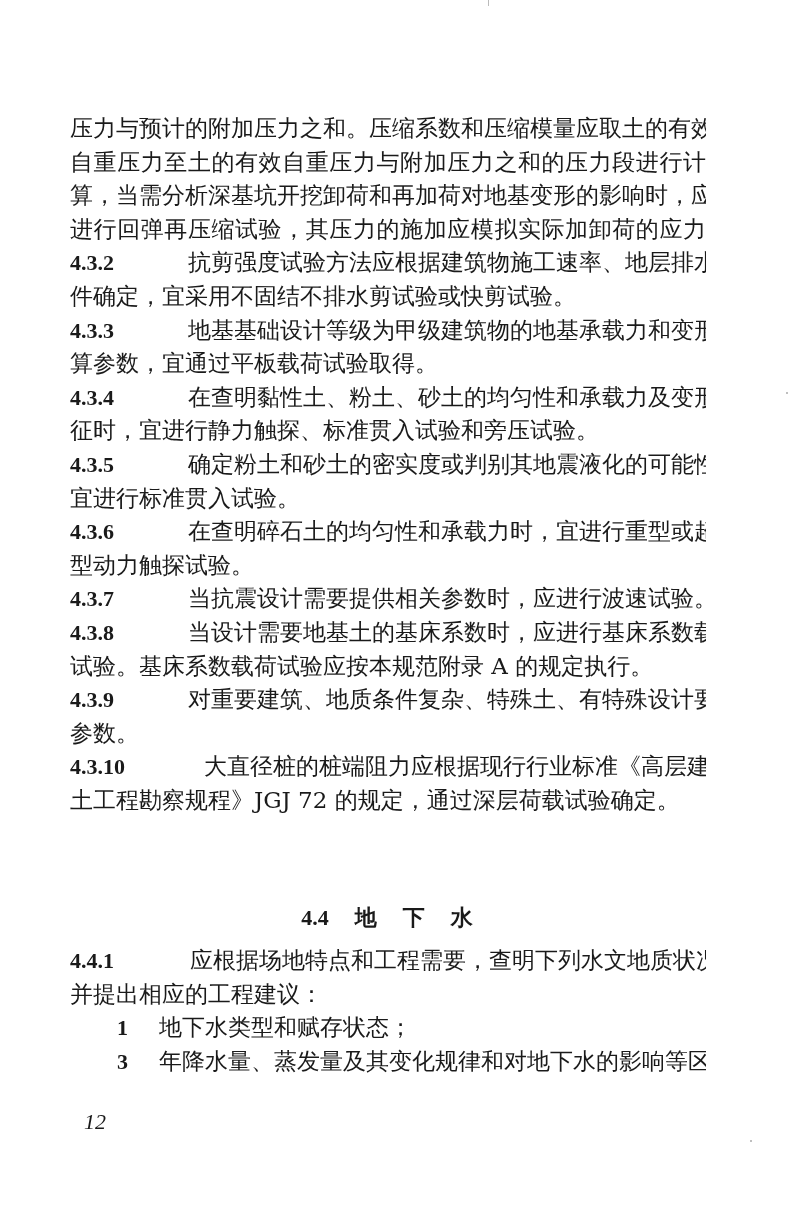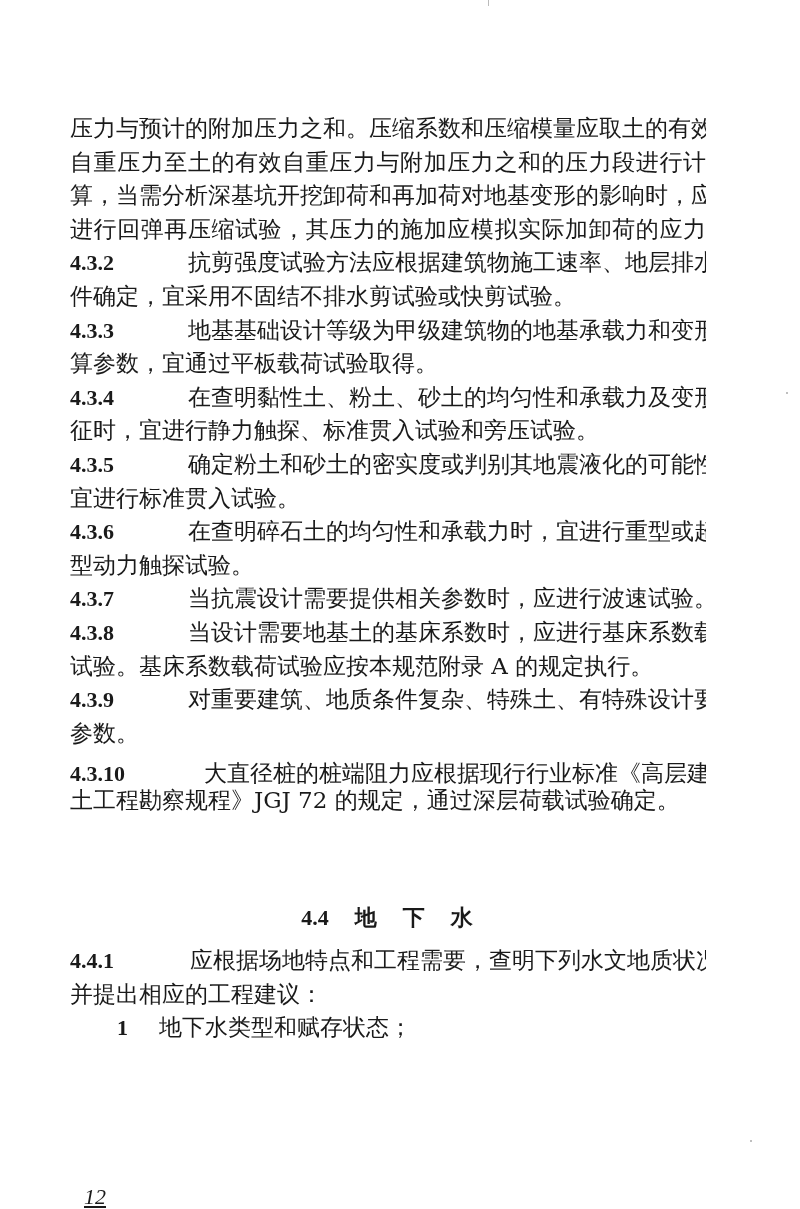--- a/index.html
+++ b/index.html
@@ -10,33 +10,33 @@
   .page { position: absolute; left: 0; top: 0; width: 643px; height: 1209px; }
   .tick { position: absolute; left: 488px; top: 0; width: 1px; height: 6px; background: #bbb; }
   .block { position: absolute; left: 70px; width: 636px; }
   .line {
     height: 33.6px; line-height: 33.6px; font-size: 23px; white-space: nowrap;
     text-align: justify; text-align-last: justify; overflow: hidden;
   }
   .line.short { text-align-last: left; }
   .num { font-family: "Liberation Serif", serif; font-weight: bold; font-size: 22px; display: inline-block; }
   .num.w1 { width: 118px; }
-  .num.w2 { width: 134px; margin-top: 7px; }
+  .num.w2 { width: 134px; }
   .num.w3 { width: 120px; }
   .item { padding-left: 47px; }
   .item .inum { font-family: "Liberation Serif", serif; font-weight: bold; font-size: 22px; display: inline-block; width: 42px; }
   .heading {
     position: absolute; top: 900px; left: 0; width: 800px; text-align: center;
     font-size: 22px; font-weight: bold; height: 34px; line-height: 34px;
   }
   .heading .hnum { font-family: "Liberation Serif", serif; font-weight: bold; margin-right: 26px; }
   .heading .htxt { letter-spacing: 26px; }
   .pagenum {
-    position: absolute; left: 84px; top: 1184px; font-family: "Liberation Serif", serif;
-    font-style: italic; font-size: 22px; text-decoration: underline;
+    position: absolute; left: 84px; top: 1109px; font-family: "Liberation Serif", serif;
+    font-style: italic; font-size: 22px;
   }
   .dot { position: absolute; width: 2px; height: 2px; background: #aaa; border-radius: 1px; }
 </style>
 </head>
 <body>
 
 <div class="page">
   <div class="tick"></div>
 
   <div class="block" style="top:112px;">
@@ -73,19 +73,20 @@
   </div>
 
   <div class="heading">
     <span class="hnum">4.4</span><span class="htxt">地下水</span>
   </div>
 
   <div class="block" style="top:944px;">
     <div class="line"><span class="num w3">4.4.1</span><span>应根据场地特点和工程需要，查明下列水文地质状况，</span></div>
     <div class="line short">并提出相应的工程建议：</div>
     <div class="line short item"><span class="inum">1</span><span>地下水类型和赋存状态；</span></div>
+    <div class="line short item"><span class="inum">3</span><span>年降水量、蒸发量及其变化规律和对地下水的影响等区</span></div>
   </div>
 
   <div class="pagenum">12</div>
 
   <div class="dot" style="left:786px; top:392px;"></div>
   <div class="dot" style="left:750px; top:1140px;"></div>
 </div>
 
 </body></html>

